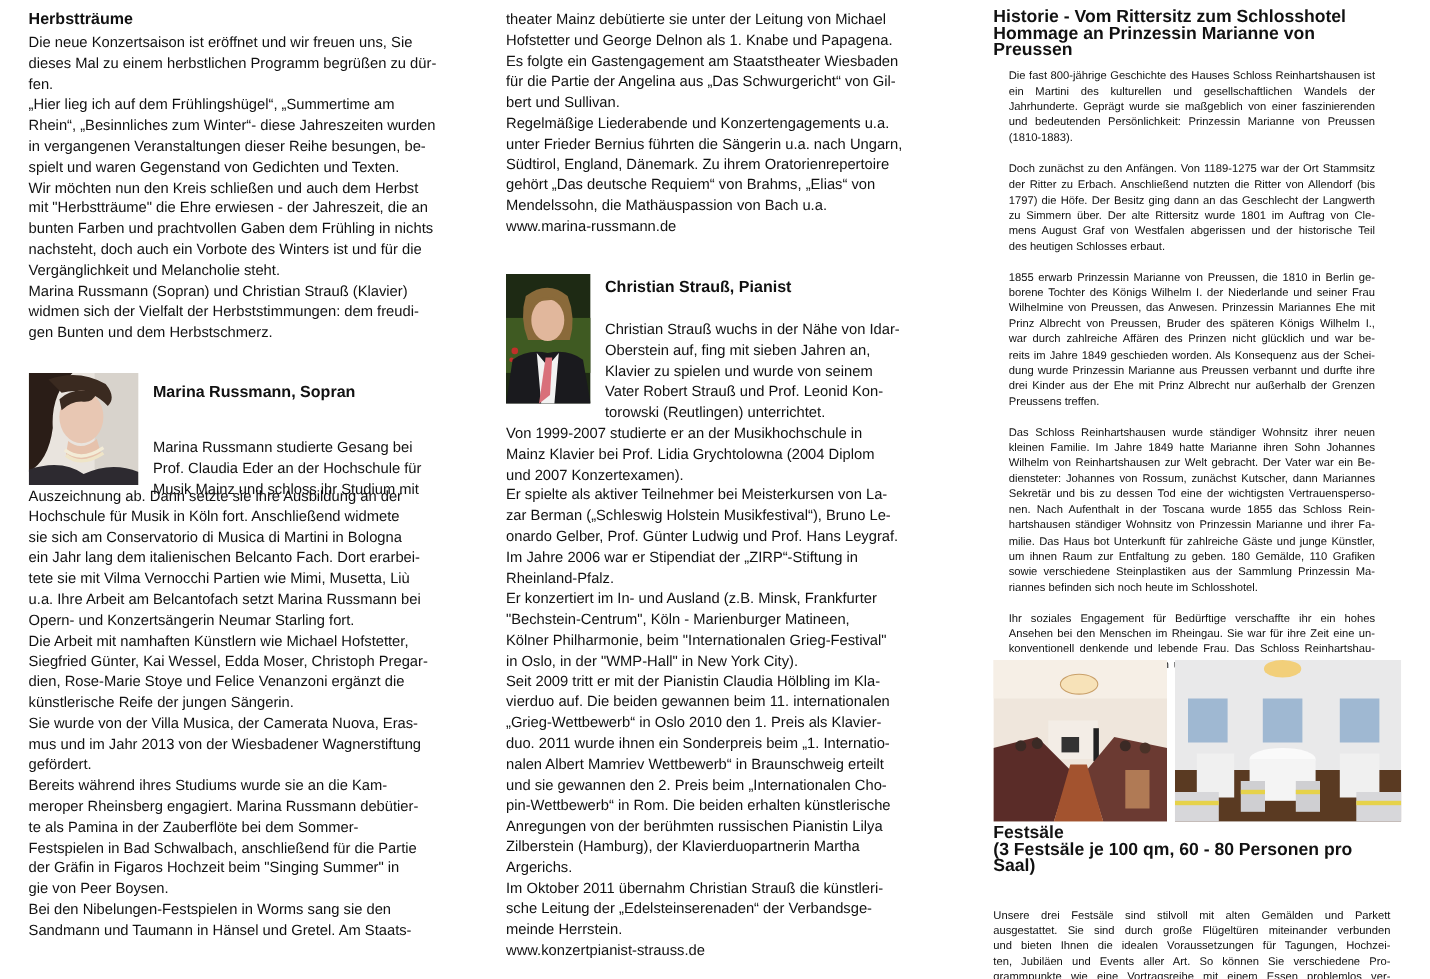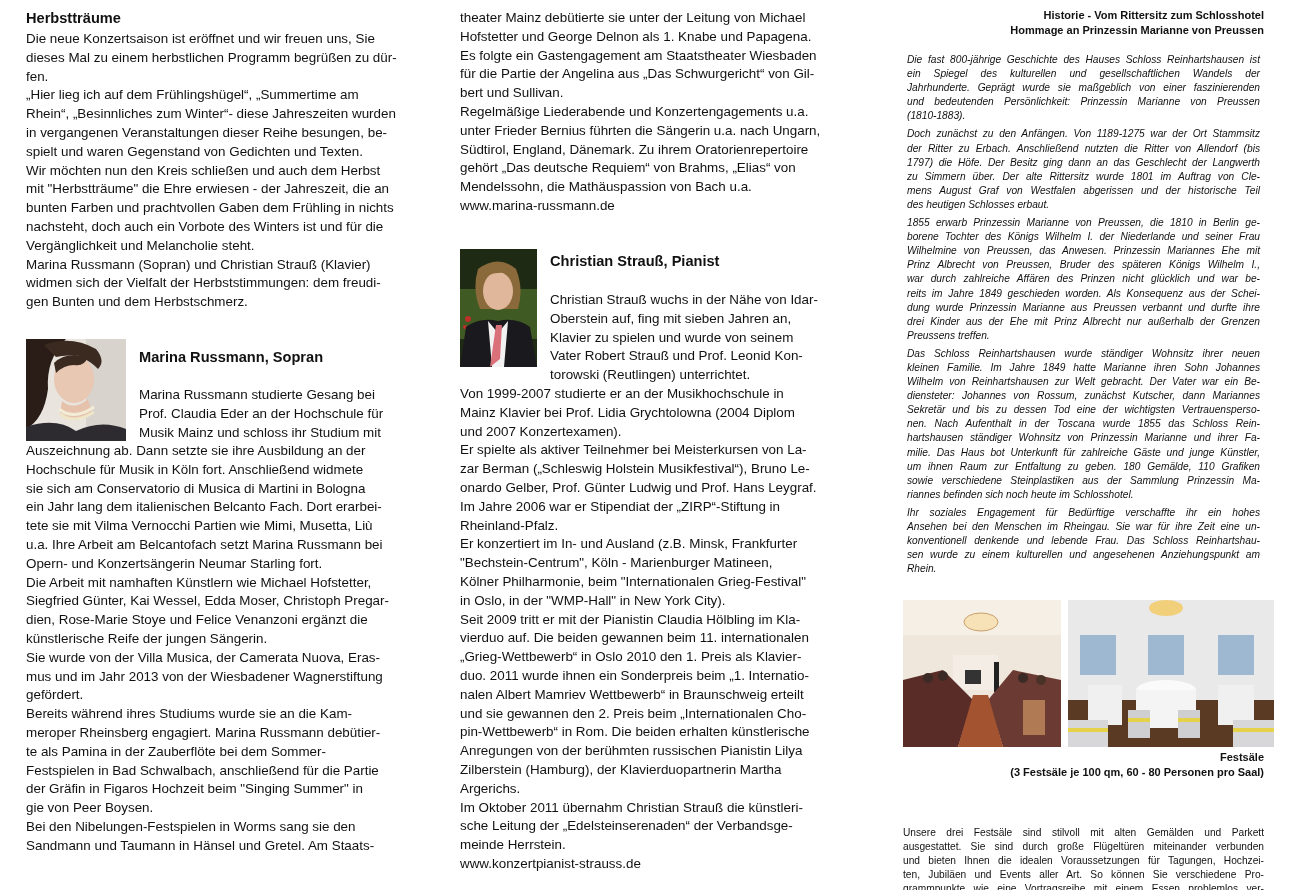--- a/index.html
+++ b/index.html
@@ -6,22 +6,22 @@
   body { width: 1300px; height: 890px; overflow: hidden; position: relative; color: #111; }
   .col { position: absolute; top: 0; }
   .c1 { left: 26px; width: 400px; font-family: "Liberation Sans", sans-serif; font-size: 13.4px; line-height: 18.8px; }
   .c2 { left: 460px; width: 390px; font-family: "Liberation Sans", sans-serif; font-size: 13.4px; line-height: 18.8px; }
   .c3 { left: 903px; width: 361px; font-family: "Liberation Sans", sans-serif; font-size: 10.2px; line-height: 14.1px; text-align: justify; }
   .line { display: block; white-space: nowrap; }
   .h { font-weight: bold; font-size: 14.6px; }
   .c1 .title { position: absolute; top: 9px; }
   .block { position: absolute; left: 0; }
   .photo { position: absolute; overflow: hidden; }
-  .ctr { text-align: right; font-weight: bold; font-size: 11px; line-height: 15px; }
-  .para { margin: 4px; font-style: italic; }
+  .ctr { text-align: left; font-weight: bold; font-size: 16px; line-height: 15px; }
+  .para { margin: 14px; }
   .c3 .para { text-align: justify; text-align-last: left; }
   .c3 .jl { display: block; text-align: justify; text-align-last: justify; white-space: normal; }
   .c3 .ll { display: block; text-align: left; }
 </style>
 </head>
 <body>
 
 <div class="col c1">
   <div class="line h title">Herbstträume</div>
   <div class="block" style="top:30px;" id="c1-intro">
@@ -50,21 +50,21 @@
       <path d="M18 6 Q45 -4 70 10 Q80 22 72 30 Q55 12 30 18 Z" fill="#3a2a20"></path>
       <ellipse cx="48" cy="40" rx="20" ry="24" fill="#e8c7b3"></ellipse>
       <path d="M28 24 Q40 12 62 18 Q58 28 48 26 Q38 26 30 34 Z" fill="#3a2a20"></path>
       <path d="M36 62 Q48 72 62 60 L66 74 Q48 84 34 74 Z" fill="#e6c2ac"></path>
       <path d="M33 70 Q48 82 68 68" stroke="#f3ecd7" stroke-width="3" fill="none"></path>
       <path d="M34 75 Q48 86 68 73" stroke="#efe5c8" stroke-width="3" fill="none"></path>
       <path d="M0 88 Q30 78 50 92 Q75 80 100 90 L100 102 L0 102 Z" fill="#2d2a30"></path>
     </svg>
   </div>
   <div class="line h" style="position:absolute; left:113px; top:348px;">Marina Russmann, Sopran</div>
-  <div class="block" style="left:113px; top:386px;" id="c1-beside">
+  <div class="block" style="left:113px; top:398px;" id="c1-beside">
       <span class="line">Marina Russmann studierte Gesang bei</span>
       <span class="line">Prof. Claudia Eder an der Hochschule für</span>
       <span class="line">Musik Mainz und schloss ihr Studium mit</span>
     </div>
   <div class="block" style="top:442px;" id="c1-bio">
       <span class="line">Auszeichnung ab. Dann setzte sie ihre Ausbildung an der</span>
       <span class="line">Hochschule für Musik in Köln fort. Anschließend widmete</span>
       <span class="line">sie sich am Conservatorio di Musica di Martini in Bologna</span>
       <span class="line">ein Jahr lang dem italienischen Belcanto Fach. Dort erarbei-</span>
       <span class="line">tete sie mit Vilma Vernocchi Partien wie Mimi, Musetta, Liù</span>
@@ -156,21 +156,21 @@
 </div>
 
 <div class="col c3">
   <div class="ctr" style="position:absolute; top:8px; width:361px;">
     <div>Historie - Vom Rittersitz zum Schlosshotel</div>
     <div>Hommage an Prinzessin Marianne von Preussen</div>
   </div>
   <div class="block" style="top:49px; width:361px;" id="c3-paras">
       <div class="para">
         <span class="jl">Die fast 800-jährige Geschichte des Hauses Schloss Reinhartshausen ist</span>
-        <span class="jl">ein Spiegel des kulturellen und gesellschaftlichen Wandels der</span>
+        <span class="jl">ein Martini des kulturellen und gesellschaftlichen Wandels der</span>
         <span class="jl">Jahrhunderte. Geprägt wurde sie maßgeblich von einer faszinierenden</span>
         <span class="jl">und bedeutenden Persönlichkeit: Prinzessin Marianne von Preussen</span>
         <span class="ll">(1810-1883).</span>
       </div>
       <div class="para">
         <span class="jl">Doch zunächst zu den Anfängen. Von 1189-1275 war der Ort Stammsitz</span>
         <span class="jl">der Ritter zu Erbach. Anschließend nutzten die Ritter von Allendorf (bis</span>
         <span class="jl">1797) die Höfe. Der Besitz ging dann an das Geschlecht der Langwerth</span>
         <span class="jl">zu Simmern über. Der alte Rittersitz wurde 1801 im Auftrag von Cle-</span>
         <span class="jl">mens August Graf von Westfalen abgerissen und der historische Teil</span>

